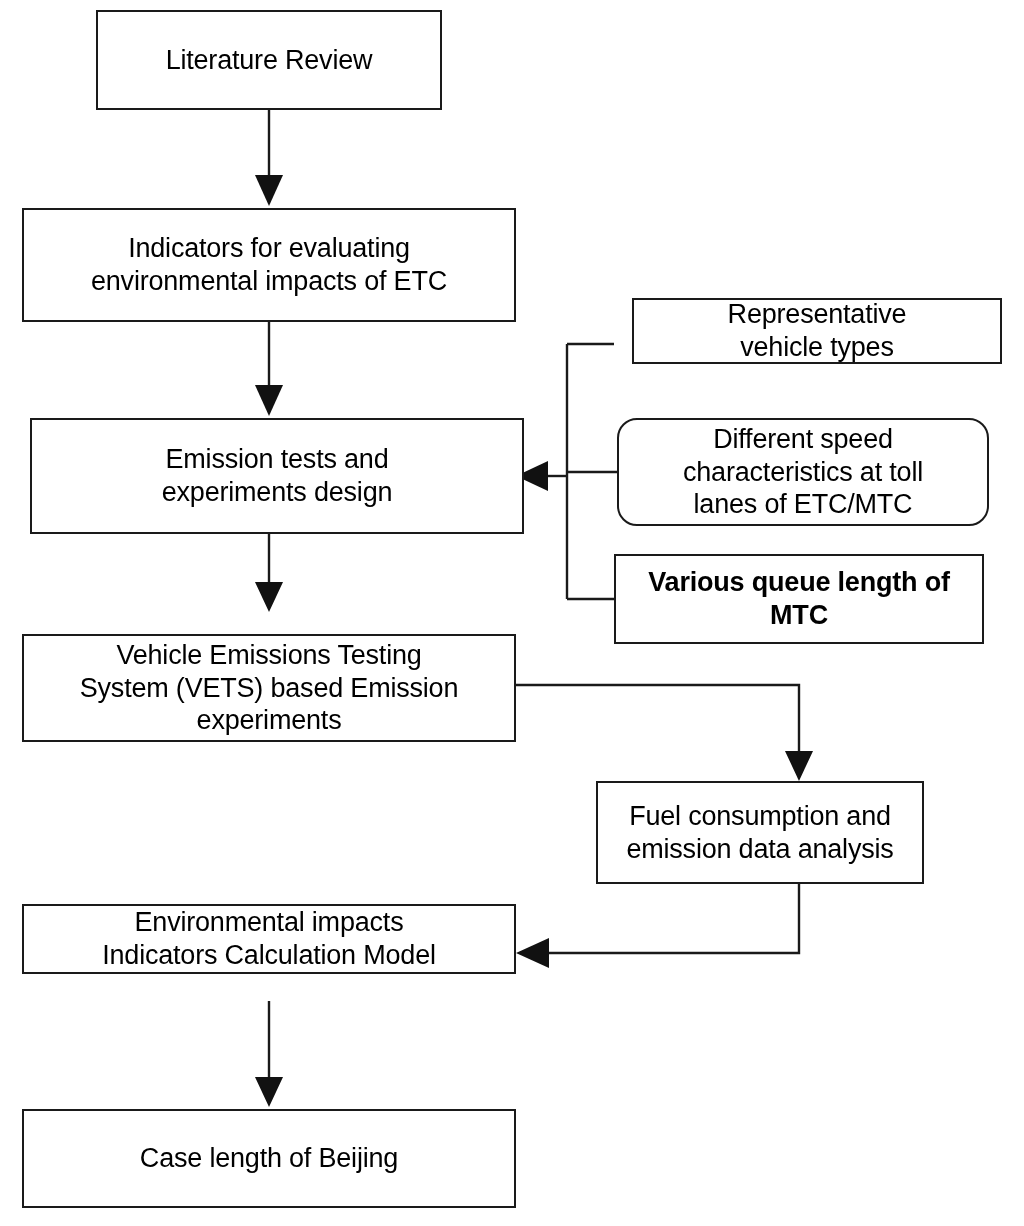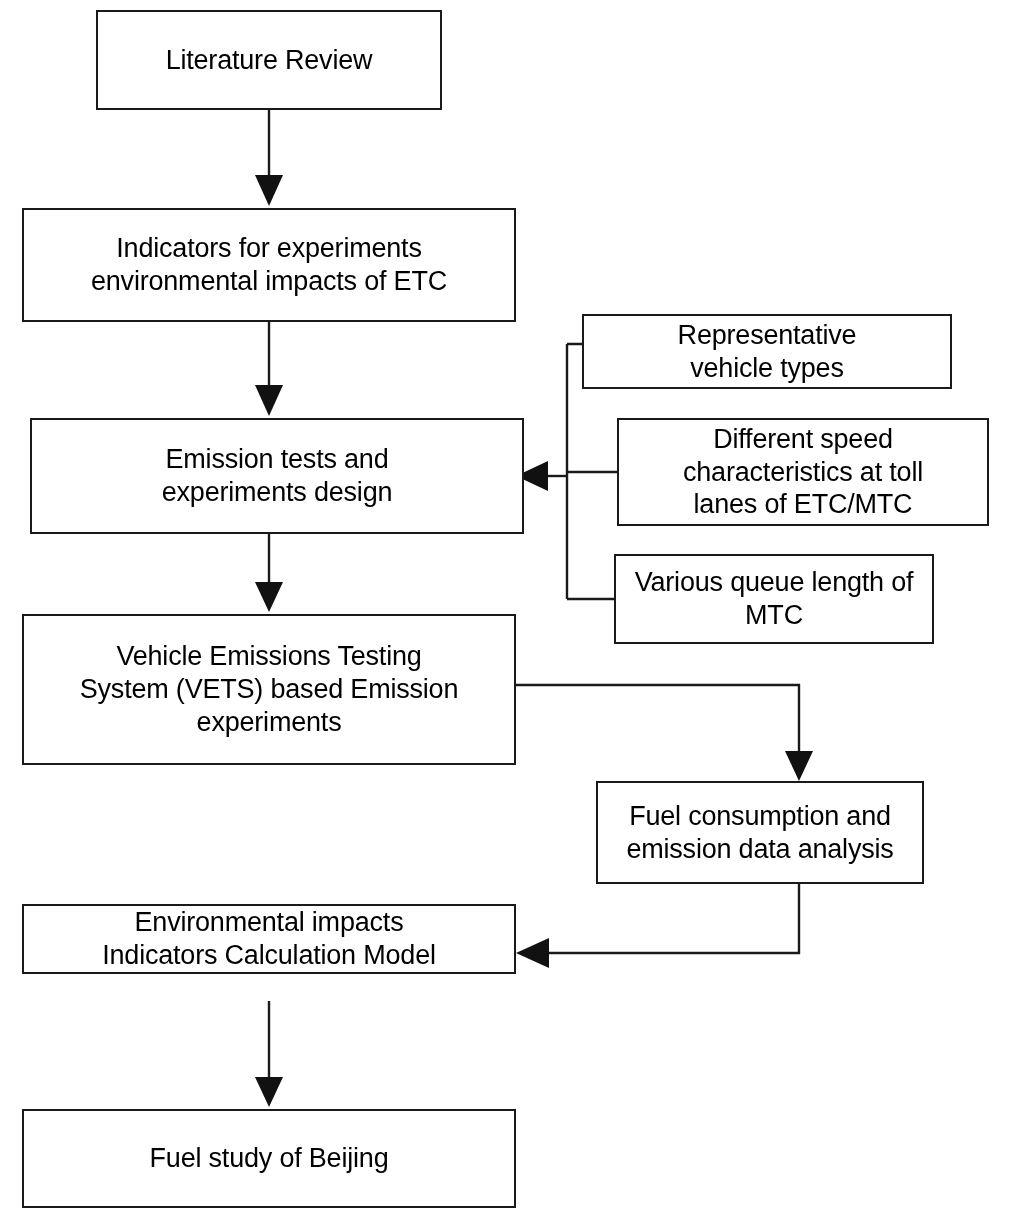--- a/index.html
+++ b/index.html
@@ -104,56 +104,56 @@
       <line x1="269" y1="1001" x2="269" y2="1082"></line>
       <polygon class="arrowhead" points="269,1107 255,1077 283,1077"></polygon>
     </g>
   </svg>
 
   <div class="node" style="left:96px;top:10px;width:346px;height:100px;">
     <span class="node-label">Literature Review</span>
   </div>
 
   <div class="node" style="left:22px;top:208px;width:494px;height:114px;">
-    <span class="node-label">Indicators for experiments
+    <span class="node-label">Indicators for evaluating
 environmental impacts of ETC</span>
   </div>
 
   <div class="node" style="left:22px;top:418px;width:494px;height:116px;margin-left:8px;">
     <span class="node-label">Emission tests and
 experiments design</span>
   </div>
 
-  <div class="node" style="left:22px;top:614px;width:494px;height:151px;">
+  <div class="node" style="left:22px;top:634px;width:494px;height:108px;">
     <span class="node-label">Vehicle Emissions Testing
 System (VETS) based Emission
 experiments</span>
   </div>
 
   <div class="node" style="left:22px;top:904px;width:494px;height:70px;">
     <span class="node-label">Environmental impacts
 Indicators Calculation Model</span>
   </div>
 
   <div class="node" style="left:22px;top:1109px;width:494px;height:99px;">
-    <span class="node-label">Fuel study of Beijing</span>
+    <span class="node-label">Case length of Beijing</span>
   </div>
 
-  <div class="node" style="left:582px;top:298px;width:370px;height:75px;margin-top:16px;">
+  <div class="node" style="left:632px;top:298px;width:370px;height:66px;">
     <span class="node-label">Representative
 vehicle types</span>
   </div>
 
-  <div class="node" style="left:617px;top:418px;width:372px;height:108px;">
+  <div class="node" style="left:617px;top:418px;width:372px;height:108px;border-radius:20px;">
     <span class="node-label">Different speed
 characteristics at toll
 lanes of ETC/MTC</span>
   </div>
 
-  <div class="node" style="left:614px;top:554px;width:320px;height:90px;">
+  <div class="node" style="left:614px;top:554px;width:370px;height:90px;font-weight:bold;">
     <span class="node-label">Various queue length of
 MTC</span>
   </div>
 
   <div class="node" style="left:596px;top:781px;width:328px;height:103px;">
     <span class="node-label">Fuel consumption and
 emission data analysis</span>
   </div>
 
 </div>

